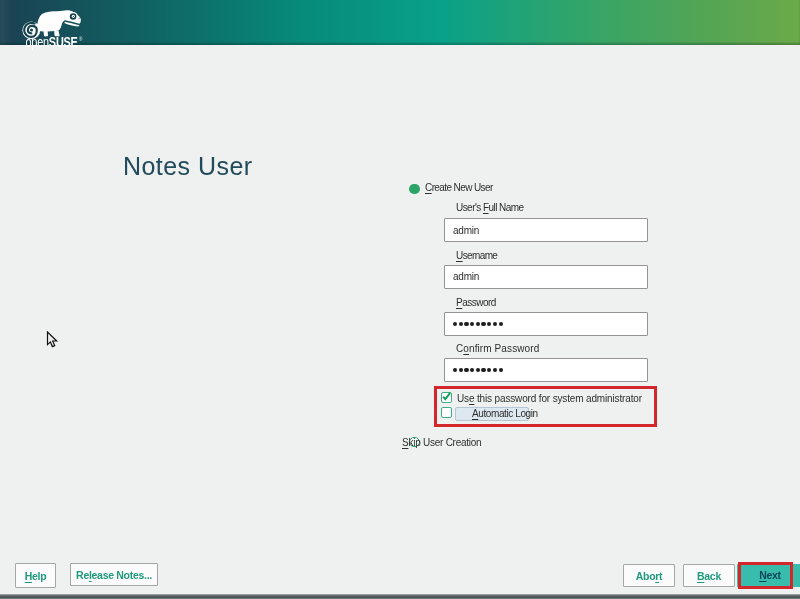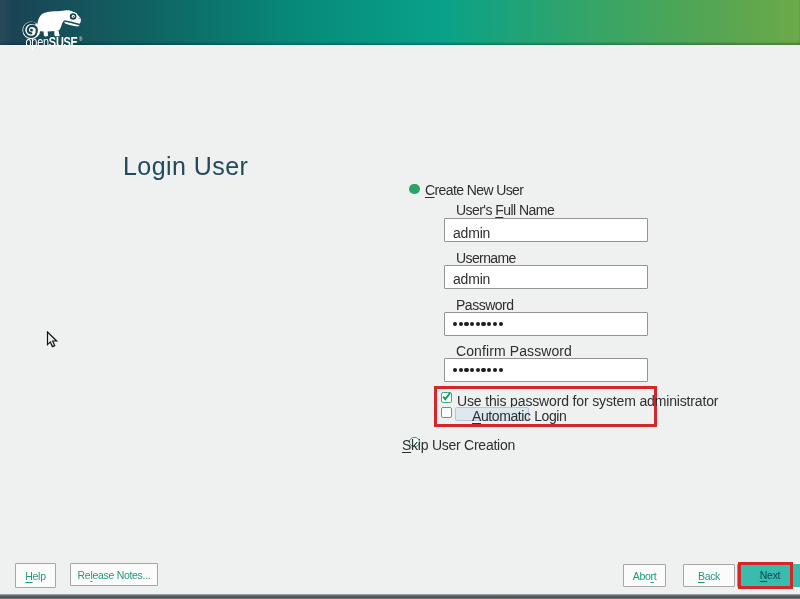--- a/index.html
+++ b/index.html
@@ -1,29 +1,29 @@
 <!DOCTYPE html>
 <html><head><meta charset="utf-8">
 <style>
 *{margin:0;padding:0;box-sizing:border-box}
 html,body{width:800px;height:599px;overflow:hidden;font-family:"Liberation Sans",sans-serif;background:#eff0f0}
 .abs{position:absolute}
 #banner{position:absolute;left:0;top:0;width:800px;height:45px;
  background:linear-gradient(90deg,#2a4f5c 0%,#1a4354 1.5%,#106261 18%,#078a79 37%,#09a189 55%,#38a566 75%,#55a553 89%,#6caa49 100%);box-shadow:inset 0 -2px 2px rgba(0,25,30,0.28)}
 #heading{position:absolute;left:123px;top:151.5px;font-size:25px;color:#214a5a;letter-spacing:0.45px}
-.ftext{font-size:14px;letter-spacing:-0.2px;color:#2e2e2e}
+.ftext{font-size:10px;letter-spacing:-0.2px;color:#2e2e2e}
 .lab{position:absolute;left:456px}
 .inp{position:absolute;left:444px;width:204px;height:24px;background:#fff;border:1px solid #969490;border-radius:1px}
 .inp .v{position:absolute;left:8px;top:5.5px}
 .radio{position:absolute;width:11px;height:11px;border-radius:50%}
 .dots{position:absolute;left:453px;display:flex;gap:1.5px;align-items:center}
 .dots i{display:block;width:4.2px;height:4.2px;border-radius:50%;background:#1d1d1d}
 .cb{position:absolute;left:441px;width:11px;height:11px;border:1.5px solid #3cae87;border-radius:2px;background:#fff}
 .redbox{position:absolute;border:3px solid #d4272b}
-.btn{position:absolute;background:#fbfbfb;border:1px solid #a6a6a6;border-radius:1px;color:#1f9a7e;font-weight:normal;font-size:10.5px;display:flex;align-items:center;justify-content:center;letter-spacing:-0.3px}
+.btn{position:absolute;background:#fbfbfb;border:1px solid #a6a6a6;border-radius:1px;color:#1f9a7e;font-weight:bold;font-size:10.5px;display:flex;align-items:center;justify-content:center;letter-spacing:-0.3px}
 .u{text-decoration:underline;text-underline-offset:2px;text-decoration-thickness:1px}
 #bottomline{position:absolute;left:0;top:594px;width:800px;height:5px;
  background:linear-gradient(180deg,#b5b5b5 0%,#5a6164 35%,#4d5357 70%,#85898c 100%)}
 </style></head><body>
 
 <div id="banner">
 <svg width="160" height="57" viewBox="0 0 160 57" style="position:absolute;left:0;top:0">
   <circle cx="31.3" cy="30.3" r="8.9" fill="#fff"></circle>
   <path fill="#fff" d="M 38,31.3
     C 36.6,26.5 37.2,17.8 42,14
@@ -54,21 +54,21 @@
   <circle cx="73.3" cy="16.3" r="1.5" fill="#fff"></circle>
   <circle cx="73.5" cy="16.5" r="0.6" fill="#17434f"></circle>
   <circle cx="79.1" cy="18.3" r="0.5" fill="#17434f"></circle>
   <g transform="translate(25.5,46.5) scale(0.78,1)">
     <text x="0" y="0" fill="#fff" font-size="14px" font-family="Liberation Sans" letter-spacing="-0.3">open<tspan font-weight="bold">SUSE</tspan></text>
   </g>
   <text x="79" y="41" fill="#e8f2f0" font-size="4.5px">®</text>
 </svg>
 </div>
 
-<div id="heading">Login User</div>
+<div id="heading">Notes User</div>
 
 <div class="radio" style="left:409px;top:183.5px;width:10.5px;height:10.5px;background:#2ba465"></div>
 <div class="abs ftext" style="left:425px;top:182px;letter-spacing:-0.6px"><span class="u">C</span>reate New User</div>
 
 <div class="lab ftext" style="top:202px;letter-spacing:-0.55px">User's <span class="u">F</span>ull Name</div>
 <div class="inp" style="top:218px">
     <span class="v ftext">admin</span>
   </div>
 
 <div class="lab ftext" style="top:249.5px;letter-spacing:-0.6px"><span class="u">U</span>sername</div>
@@ -119,21 +119,21 @@
 
 <div class="radio" style="left:409.3px;top:436.8px;width:10.4px;height:10.4px;border:1.8px solid #27a26b;background:#fff"></div>
 <div class="abs ftext" style="left:402px;top:437px;letter-spacing:-0.25px"><span class="u">S</span>kip User Creation</div>
 
 <div class="btn" style="left:15px;top:563px;width:41px;height:25px">
     <span><span class="u">H</span>elp</span>
   </div>
 <div class="btn" style="left:70px;top:563px;width:88px;height:23px">
     <span>Re<span class="u">l</span>ease Notes...</span>
   </div>
-<div class="btn" style="left:623px;top:564px;width:43px;height:23px">
+<div class="btn" style="left:623px;top:564px;width:52px;height:23px">
     <span>Abo<span class="u">r</span>t</span>
   </div>
 <div class="btn" style="left:683px;top:564px;width:52px;height:23px">
     <span><span class="u">B</span>ack</span>
   </div>
 <div class="btn" style="left:736.5px;top:564px;width:67px;height:22.5px;background:#38bcab;border:none;color:#12455c">
     <span><span class="u">N</span>ext</span>
   </div>
 <div class="redbox" style="left:737.5px;top:562px;width:55px;height:27px;border-width:3.5px"></div>
 

